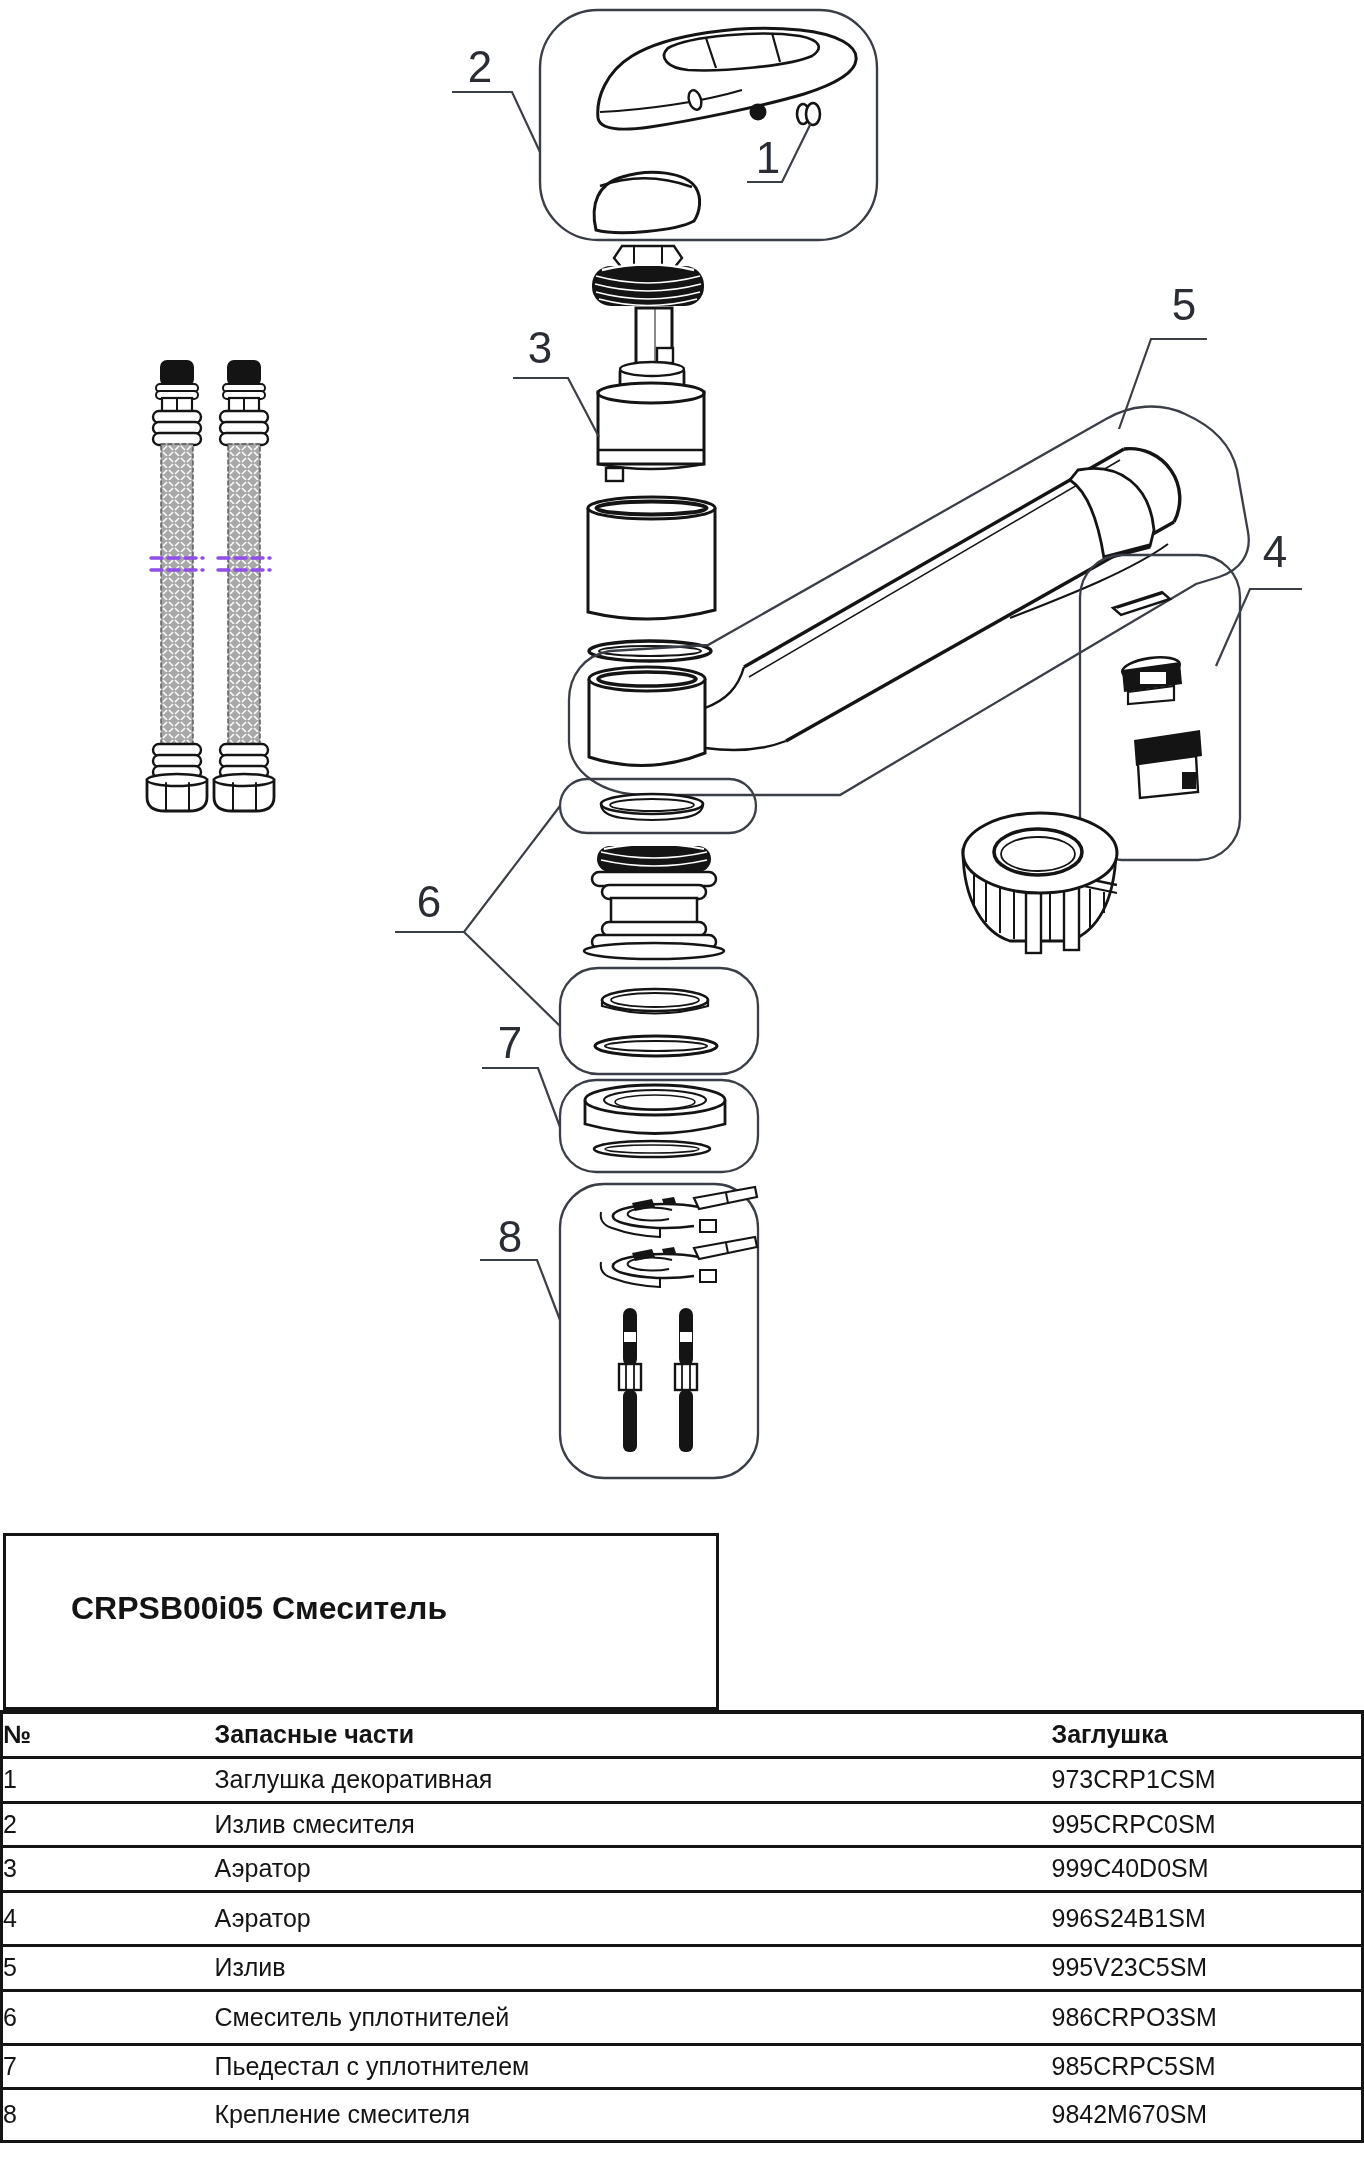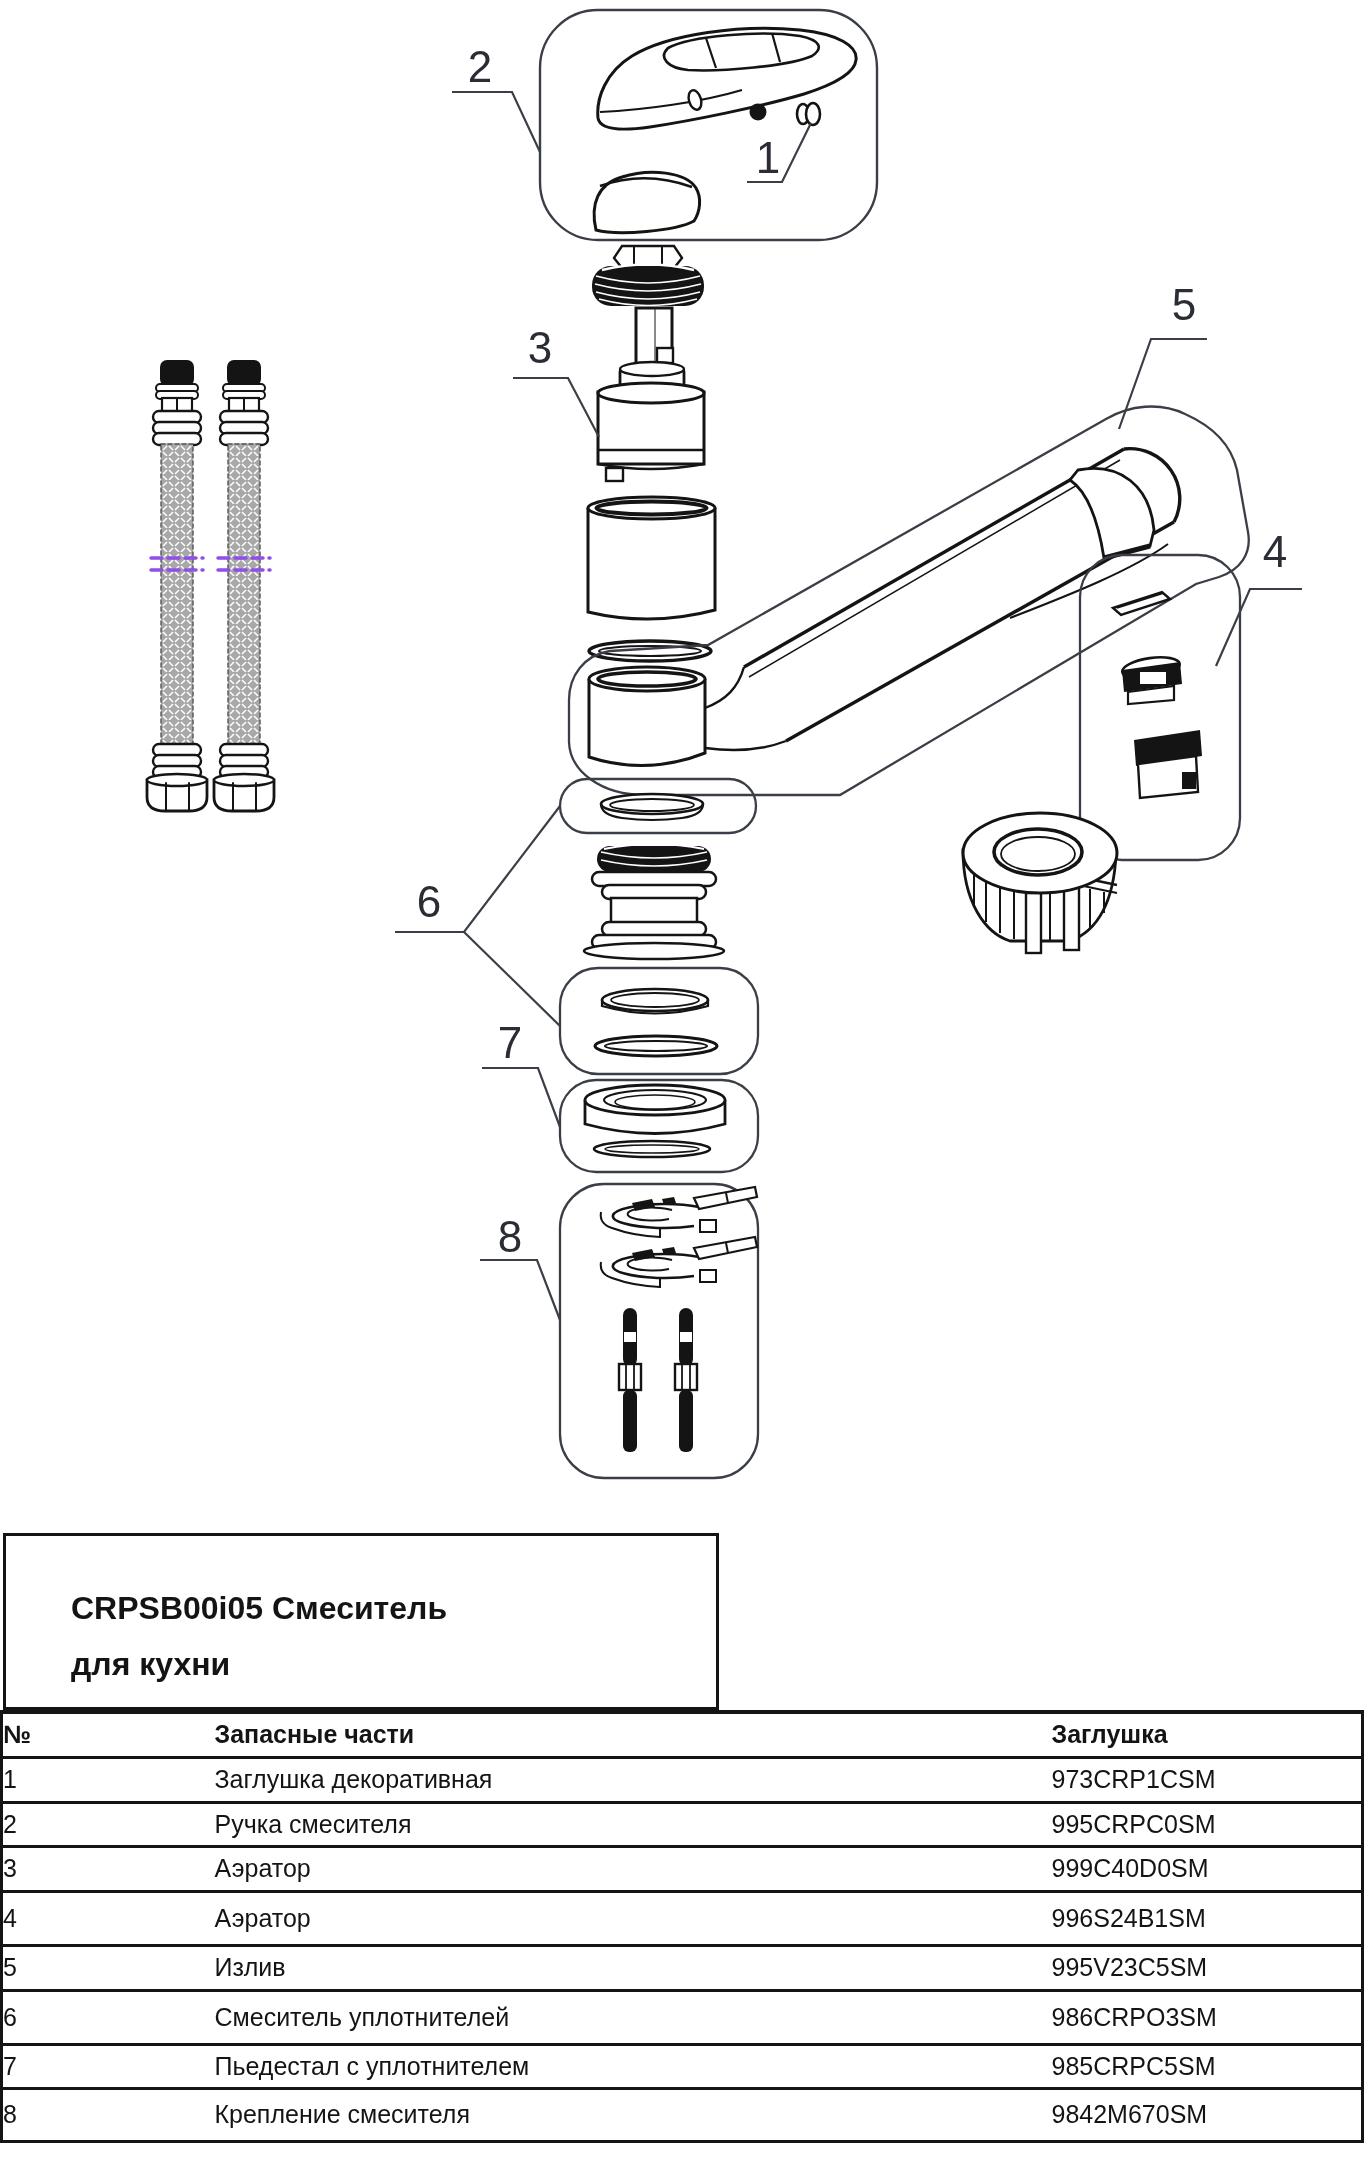--- a/index.html
+++ b/index.html
@@ -330,40 +330,39 @@
   </g>
 
   <g>
     <polyline points="480,1260 537,1260 560,1320" fill="none" stroke="#3a3f47" stroke-width="2.2"></polyline>
     <text x="510" y="1252" text-anchor="middle" font-size="44" fill="#2a2e34">8</text>
   </g>
 </svg>
 
 <div class="title-box">
   <div class="tline">CRPSB00i05 Смеситель</div>
-  <div class="tline">для кухни</div>
 </div>
 
 <table class="parts-table">
   <thead>
     <tr class="h48">
       <th class="col-num">№</th>
       <th class="col-name">Запасные части</th>
       <th class="col-art">Заглушка</th>
     </tr>
   </thead>
   <tbody>
     <tr class="h48">
       <td class="col-num">1</td>
       <td class="col-name">Заглушка декоративная</td>
       <td class="col-art">973CRP1CSM</td>
     </tr>
     <tr class="h47">
       <td class="col-num">2</td>
-      <td class="col-name">Ручка смесителя</td>
+      <td class="col-name">Излив смесителя</td>
       <td class="col-art">995CRPC0SM</td>
     </tr>
     <tr class="h48">
       <td class="col-num">3</td>
       <td class="col-name">Аэратор</td>
       <td class="col-art">999C40D0SM</td>
     </tr>
     <tr class="h57">
       <td class="col-num">4</td>
       <td class="col-name">Аэратор</td>

